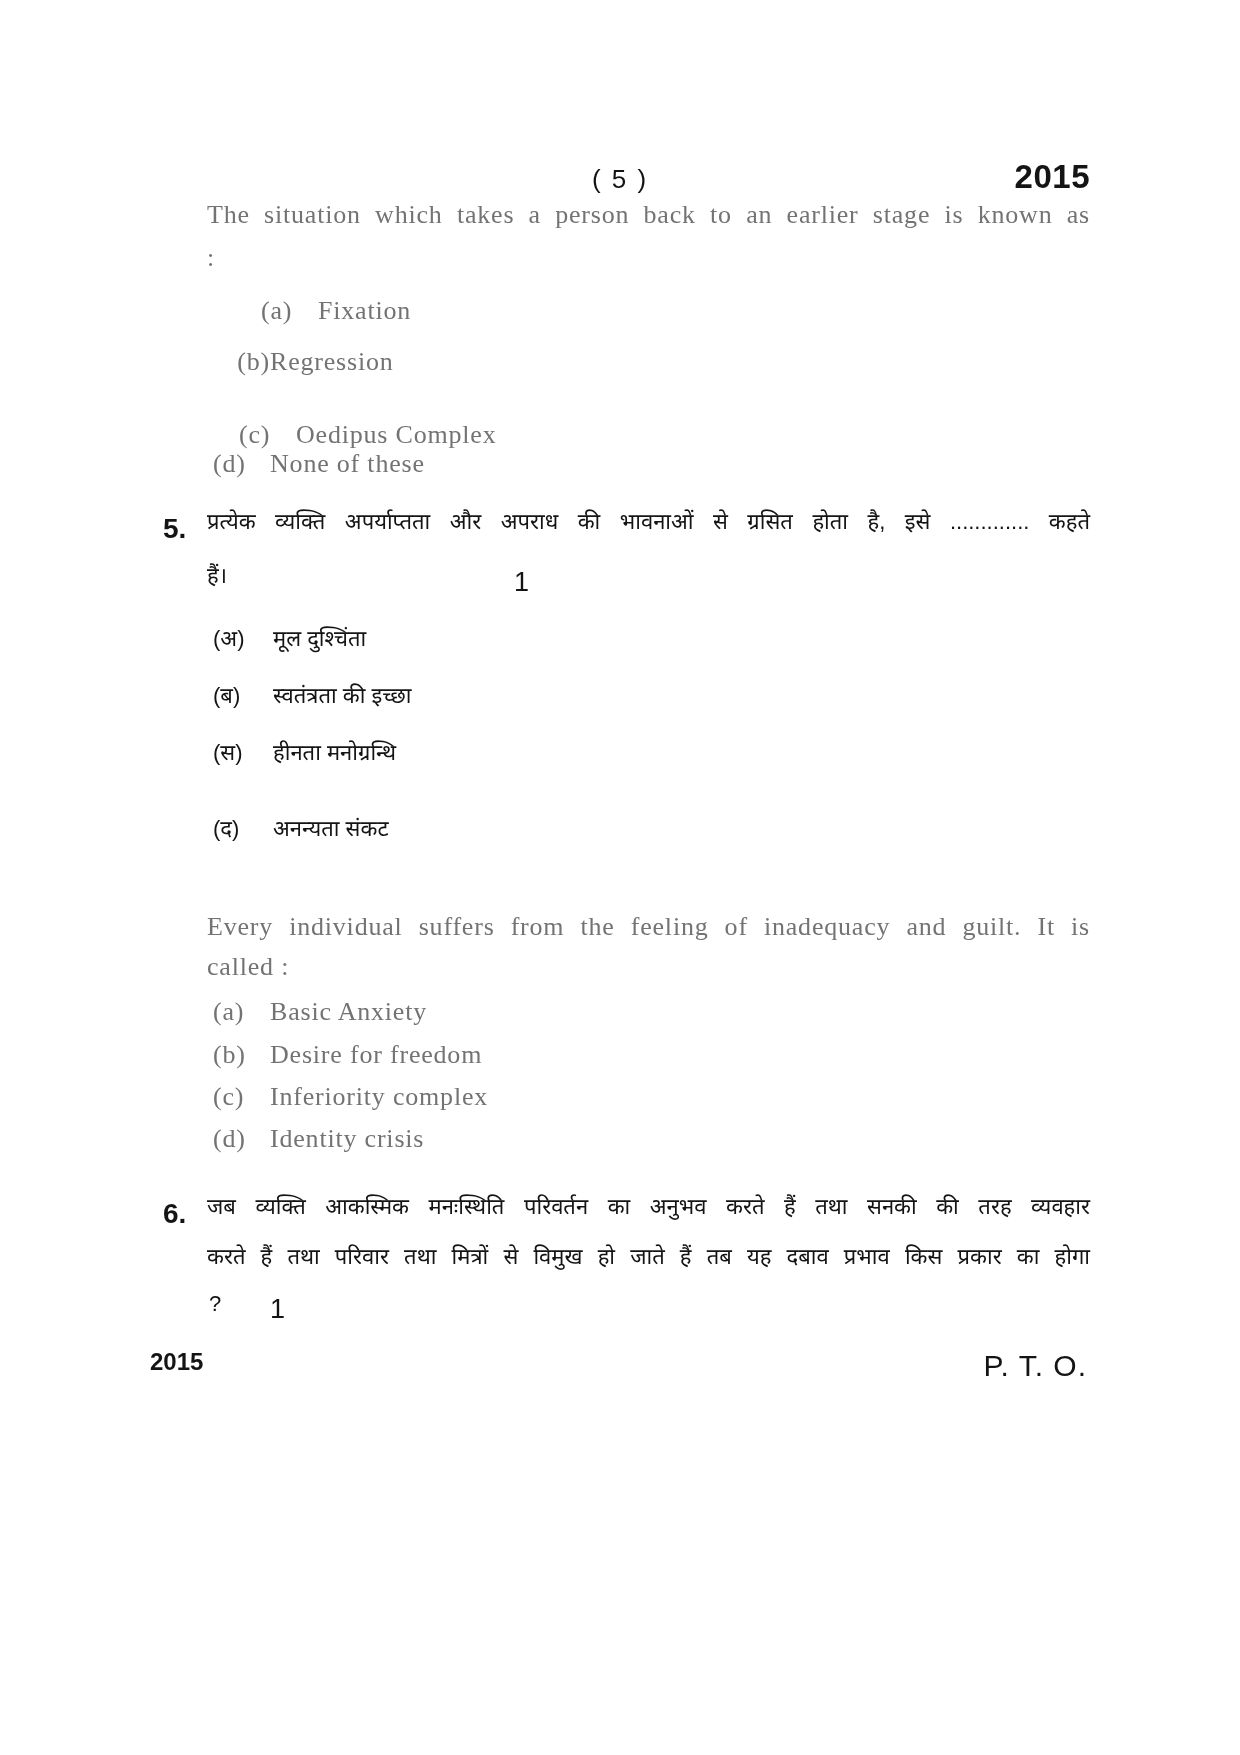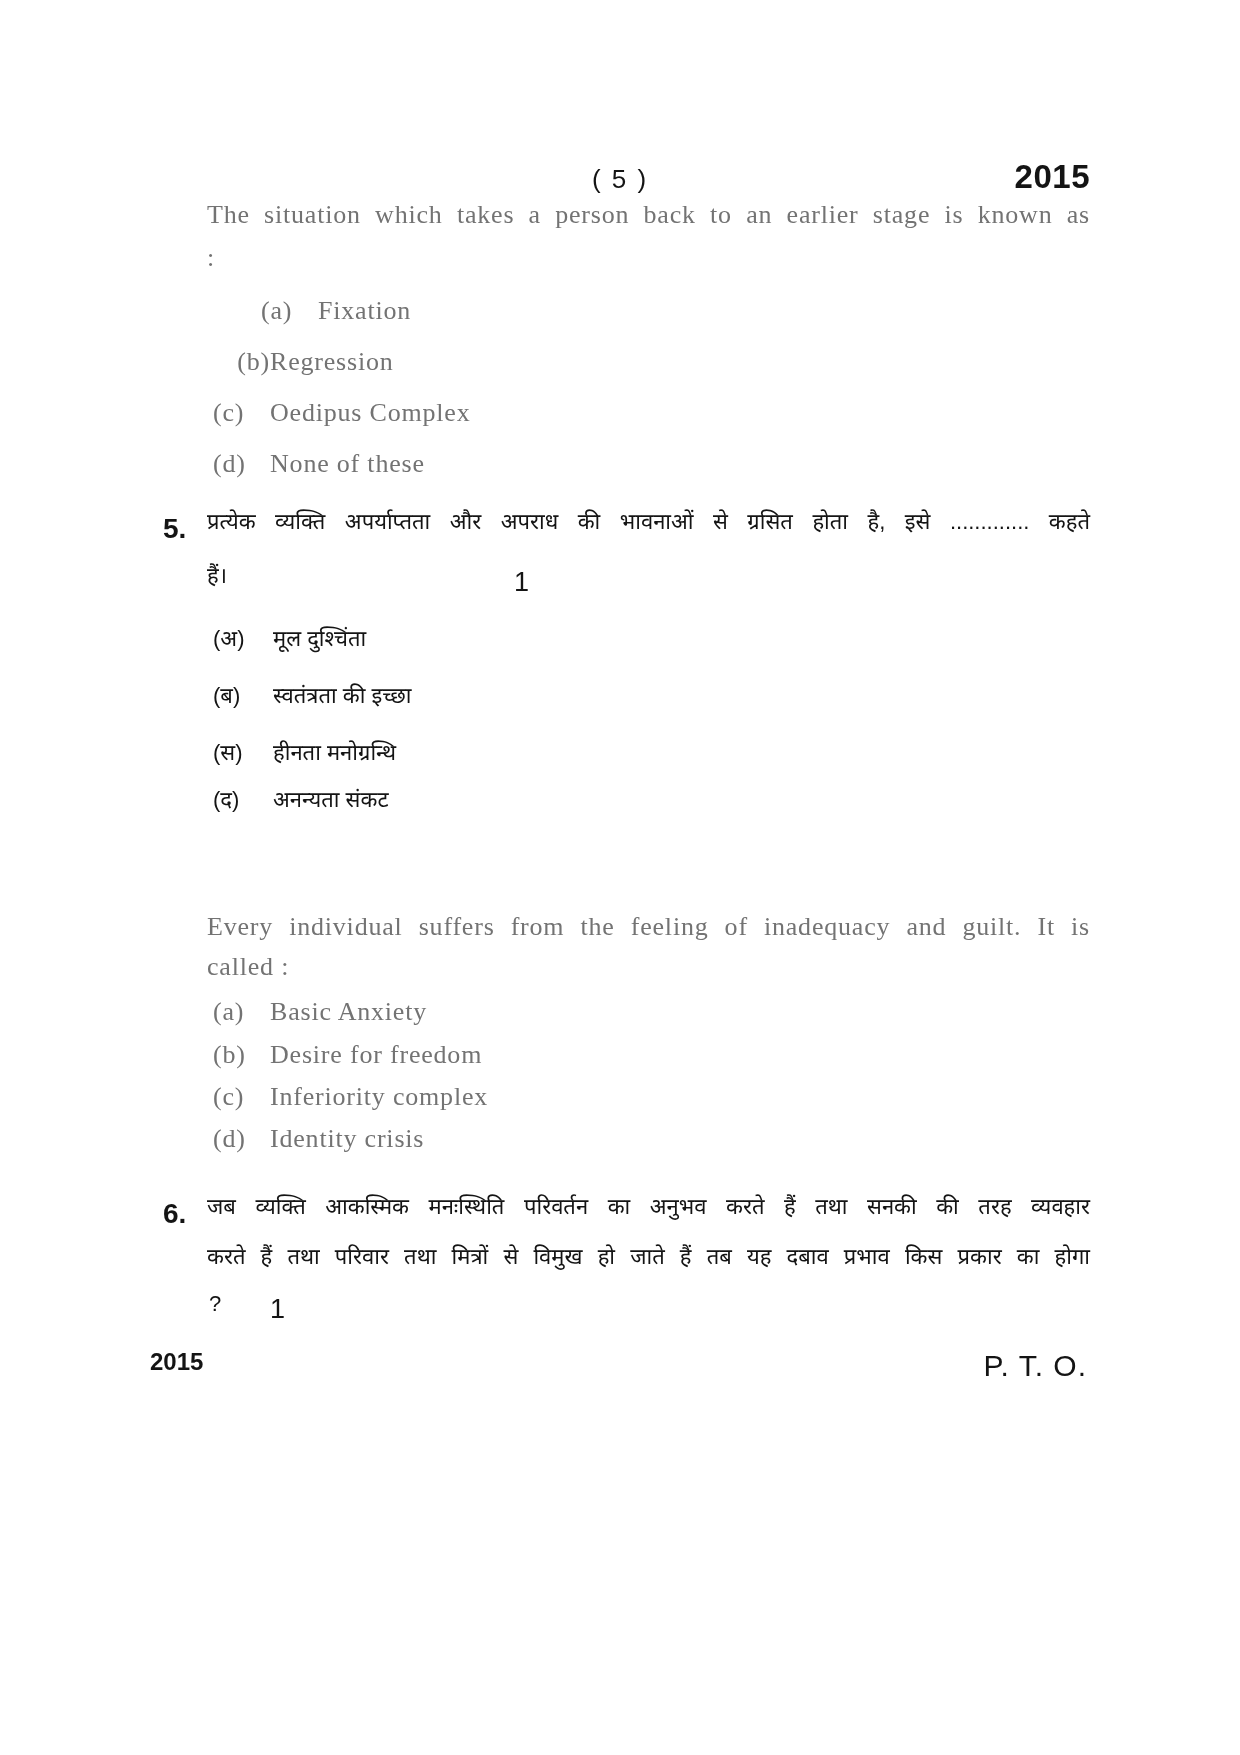--- a/index.html
+++ b/index.html
@@ -93,42 +93,42 @@
 
   <div class="abs serif para fill" style="top:199px;">The situation which takes a person back to an earlier stage is known as</div>
   <div class="abs serif" style="left:207px; top:242px;">:</div>
 
   <div class="abs serif opt-row" style="top:295px;margin-left:48px;">
     <span class="opt-label">(a)</span><span>Fixation</span>
   </div>
   <div class="abs serif opt-row" style="top:346px;text-align:right;">
     <span class="opt-label">(b)</span><span>Regression</span>
   </div>
-  <div class="abs serif opt-row" style="top:397px;">
+  <div class="abs serif opt-row" style="top:419px;margin-left:26px;">
     <span class="opt-label">(c)</span><span>Oedipus Complex</span>
   </div>
   <div class="abs serif opt-row" style="top:448px;">
     <span class="opt-label">(d)</span><span>None of these</span>
   </div>
 
   <div class="abs sans qnum" style="top:513px;">5.</div>
   <div class="abs hindi para fill" style="top:509px;">प्रत्येक व्यक्ति अपर्याप्तता और अपराध की भावनाओं से ग्रसित होता है, इसे ............. कहते</div>
   <div class="abs hindi" style="left:207px; top:563px;">हैं।</div>
   <div class="abs marks" style="left:514px; top:567px;">1</div>
 
   <div class="abs hindi opt-row" style="top:626px;">
     <span class="opt-label-hi">(अ)</span><span>मूल दुश्चिंता</span>
   </div>
   <div class="abs hindi opt-row" style="top:683px;">
     <span class="opt-label-hi">(ब)</span><span>स्वतंत्रता की इच्छा</span>
   </div>
   <div class="abs hindi opt-row" style="top:740px;">
     <span class="opt-label-hi">(स)</span><span>हीनता मनोग्रन्थि</span>
   </div>
-  <div class="abs hindi opt-row" style="top:787px;">
+  <div class="abs hindi opt-row" style="top:816px;">
     <span class="opt-label-hi">(द)</span><span>अनन्यता संकट</span>
   </div>
 
   <div class="abs serif para fill" style="top:911px;">Every individual suffers from the feeling of inadequacy and guilt. It is</div>
   <div class="abs serif" style="left:207px; top:951px;">called :</div>
 
   <div class="abs serif opt-row" style="top:996px;">
     <span class="opt-label">(a)</span><span>Basic Anxiety</span>
   </div>
   <div class="abs serif opt-row" style="top:1039px;">

